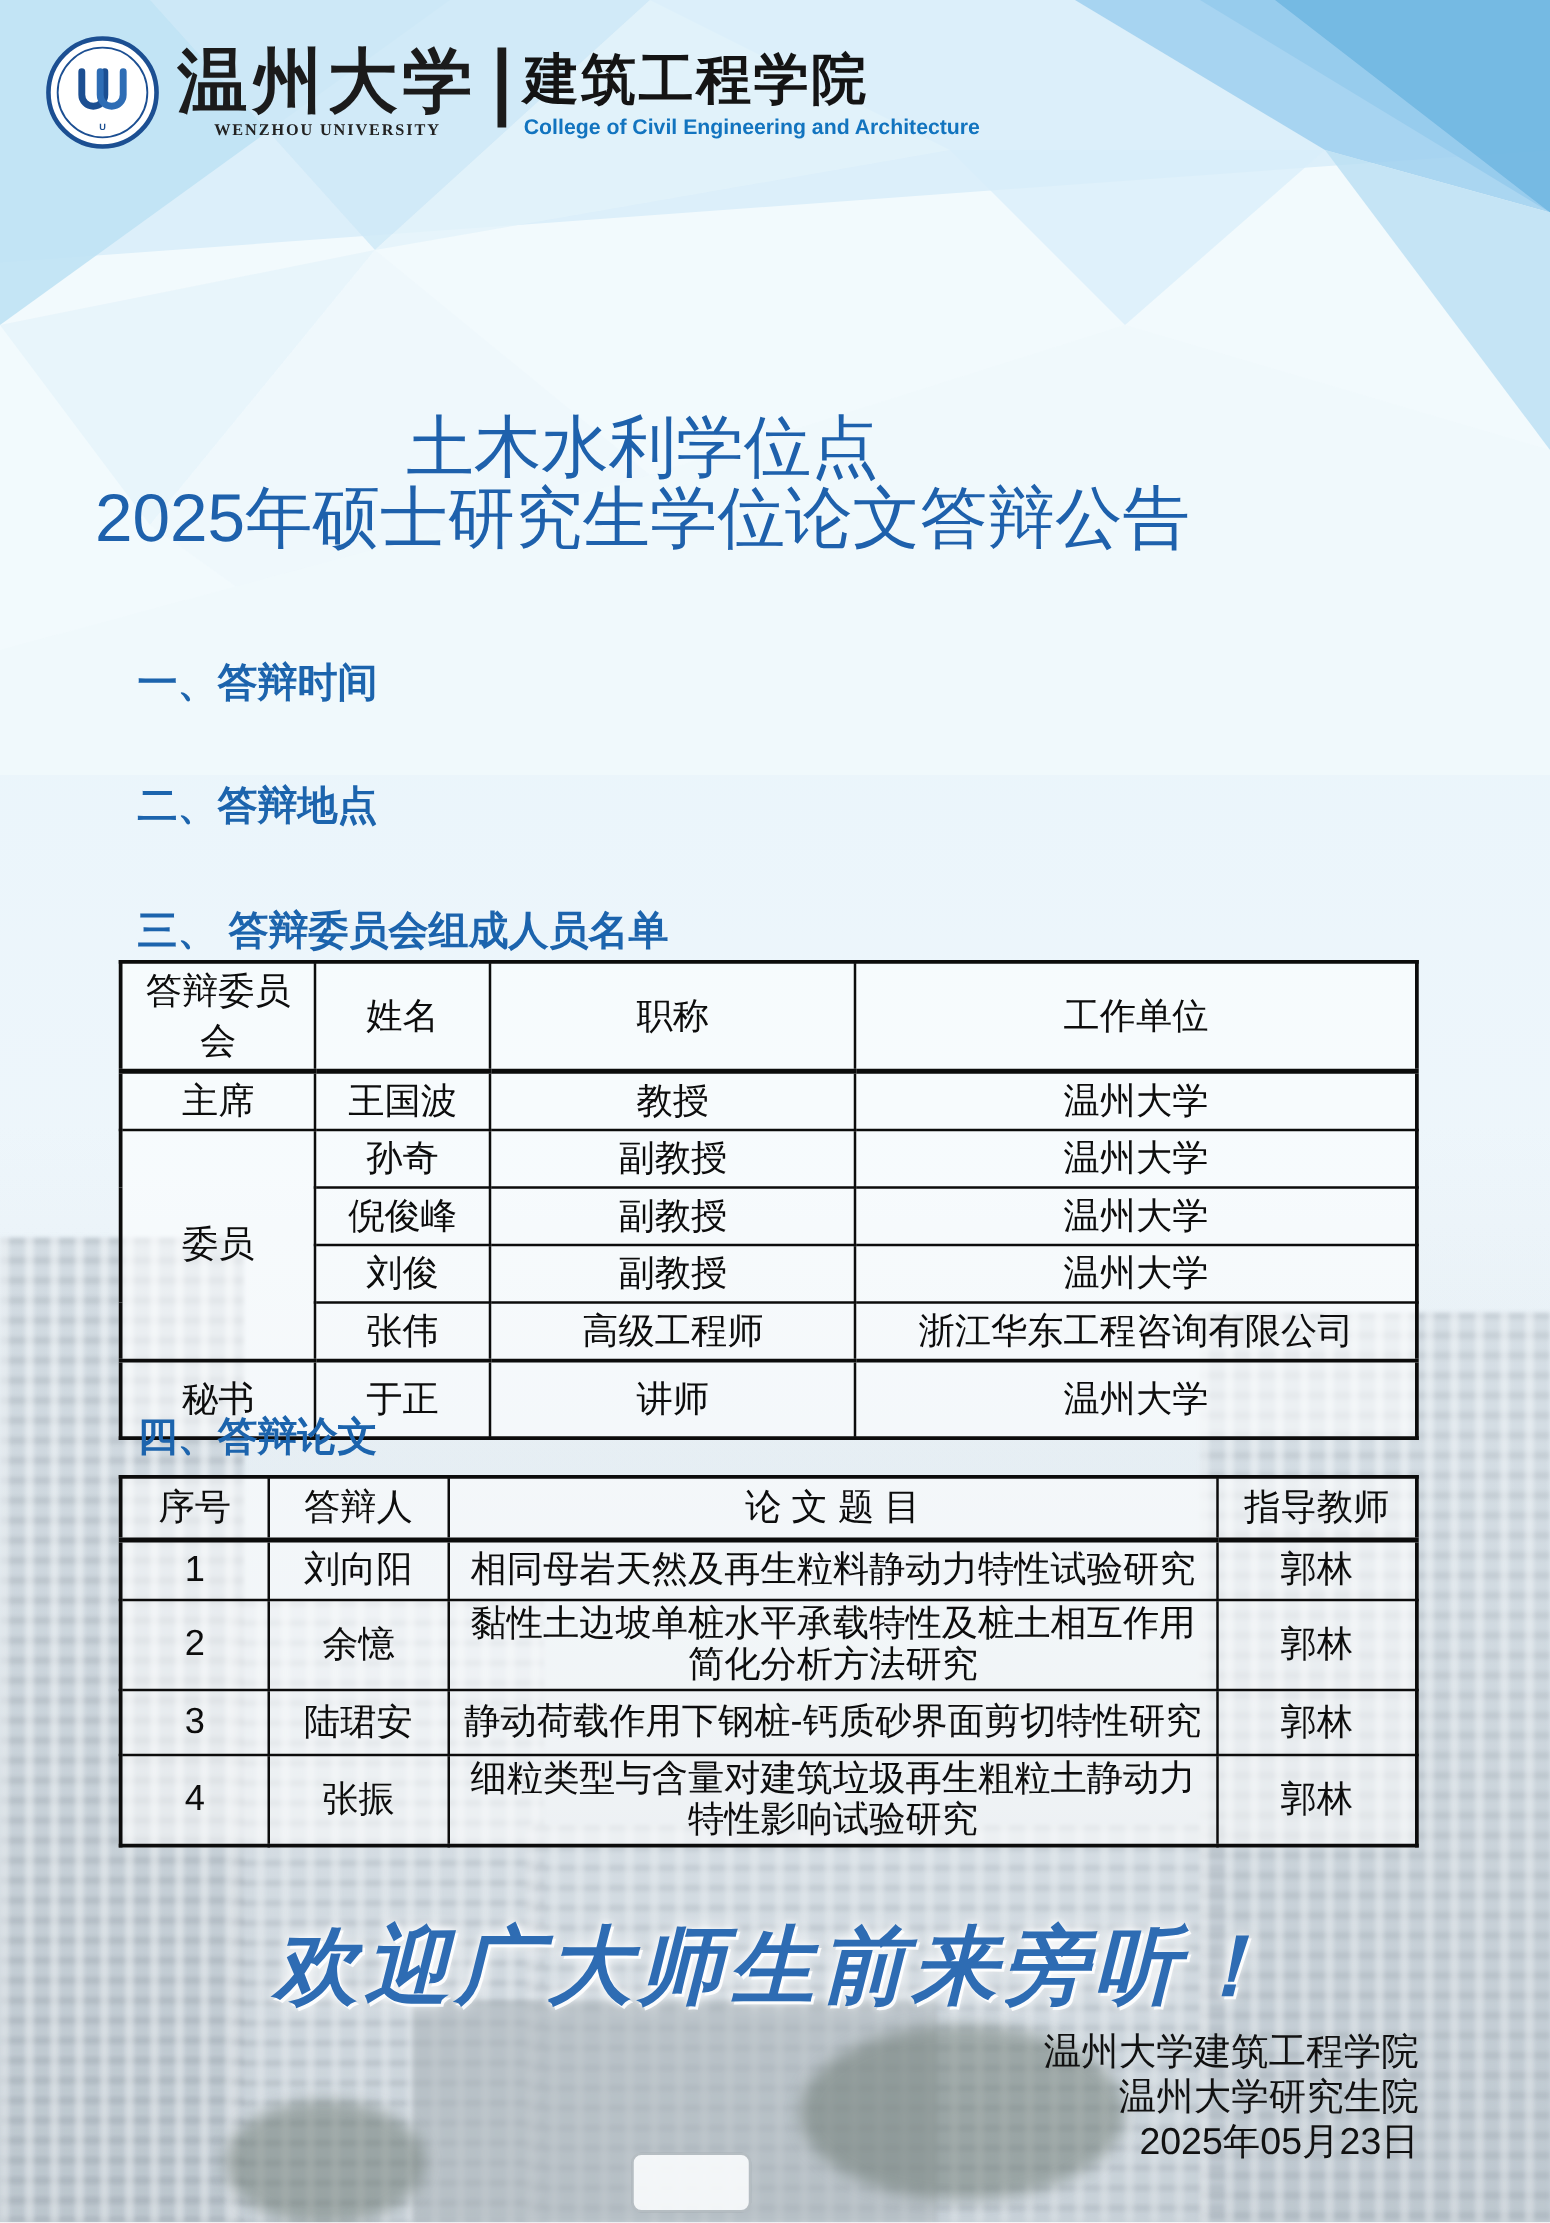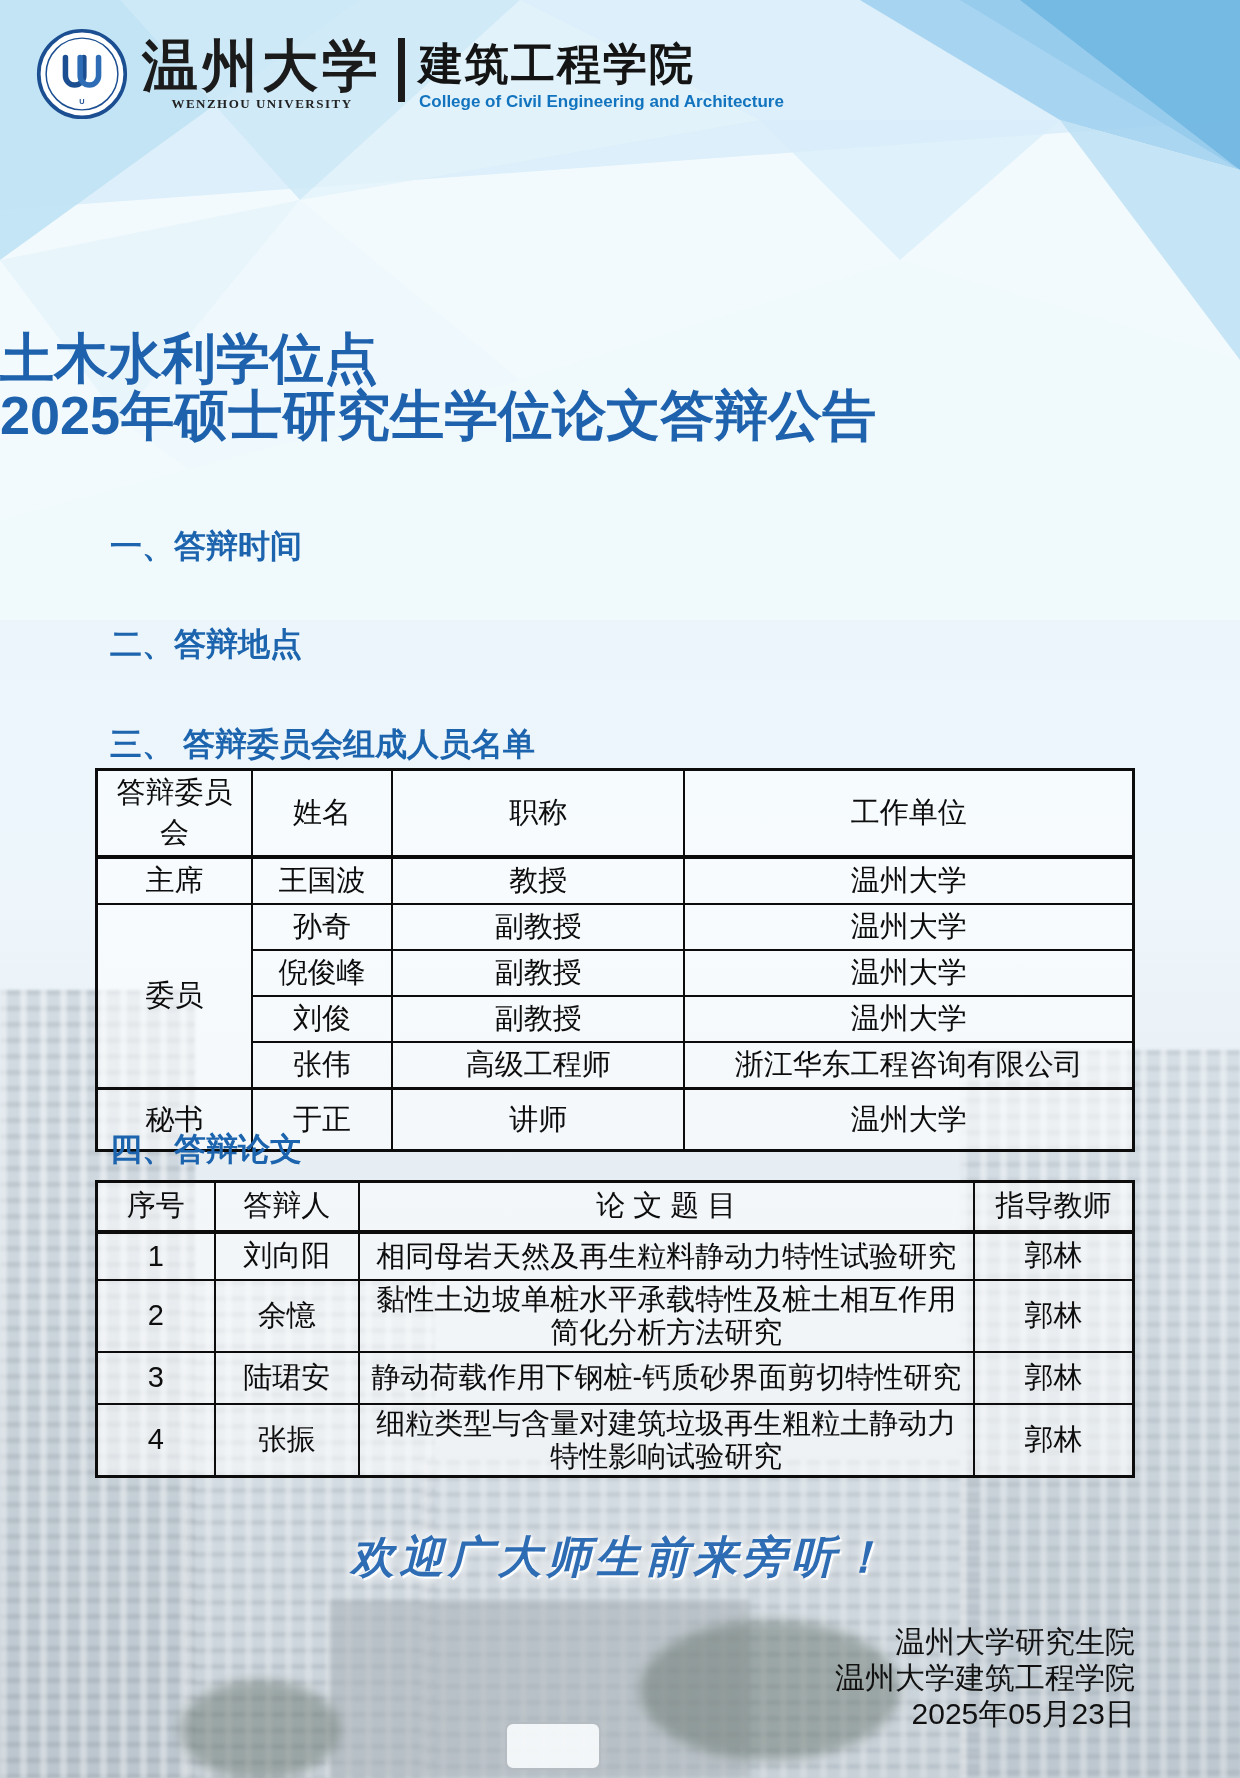--- a/index.html
+++ b/index.html
@@ -33,21 +33,21 @@
   .brand{position:absolute;left:36px;top:28px;display:flex;align-items:center;}
   .seal{width:92px;height:92px;flex:0 0 auto;}
   .brand-uni{margin-left:14px;text-align:center;}
   .brand-uni-cn{font-family:"DejaVu Serif","Liberation Serif",serif;font-weight:bold;font-size:56px;line-height:58px;color:#1b1b1b;letter-spacing:4px;}
   .brand-uni-en{font-family:"Liberation Serif","DejaVu Serif",serif;font-weight:bold;font-size:13px;letter-spacing:1.5px;color:#222;margin-top:2px;}
   .brand-bar{width:7px;height:64px;background:#1b1b1b;margin:0 14px 8px 16px;align-self:center;}
   .brand-college{text-align:left;}
   .brand-college-cn{font-family:"DejaVu Serif","Liberation Serif",serif;font-weight:bold;font-size:44px;line-height:54px;color:#141414;letter-spacing:2px;}
   .brand-college-en{font-size:17px;font-weight:bold;color:#1274bf;margin-top:1px;}
   
-  .title-block{position:absolute;top:330px;left:0;width:1028px;text-align:left;color:#1e61ac;font-weight:bold;}
+  .title-block{position:absolute;top:330px;left:0;width:1028px;text-align:center;color:#1e61ac;font-weight:normal;}
   .title-line{font-size:54px;line-height:57px;}
   
   .sec-h{position:absolute;left:110px;font-size:32px;font-weight:bold;color:#1c64ad;white-space:pre;}
   .sec-v{position:absolute;left:101px;font-size:34px;color:#101010;white-space:pre;}
   .h-time{top:525px;} .v-time{top:572px;}
   .h-venue{top:623px;} .v-venue{top:672px;}
   .h-committee{top:723px;}
   .h-theses{top:1128px;}
   
   table{border-collapse:collapse;table-layout:fixed;}
@@ -58,21 +58,21 @@
   .tbl thead th{border-bottom:4px solid #0c0c0c;}
   .tbl-committee{top:768px;}
   .tbl-theses{top:1180px;}
   .sec-row td{border-top:3px solid #0c0c0c;}
   .r46{height:46px;} .r38{height:38px;} .r42{height:42px;} .r44{height:44px;} .r62{height:62px;}
   .r50{height:50px;} .r48{height:48px;} .r70{height:70px;} .r52{height:52px;} .r66{height:66px;}
   .thesis-title{line-height:33px;margin-left:20px;}
   
   .welcome{position:absolute;top:1528px;left:0;width:1240px;text-align:center;
     font-family:"DejaVu Serif","Liberation Serif",serif;font-style:italic;font-weight:bold;
-    font-size:44px;color:#2e6cb3;letter-spacing:5px;
+    font-size:68px;color:#2e6cb3;letter-spacing:5px;
     text-shadow:0 0 6px #ffffff,0 0 14px #ffffff,2px 2px 0 rgba(255,255,255,.9);}
   
   .footer{position:absolute;top:1624px;right:105px;text-align:right;color:#111;font-size:30px;line-height:36px;}
 </style>
 </head>
 <body>
 
 <div class="page">
 
   <svg class="bg-top" viewBox="0 0 1240 620" preserveAspectRatio="none" aria-hidden="true">
@@ -226,19 +226,19 @@
           <td>张振</td>
           <td class="thesis-title">细粒类型与含量对建筑垃圾再生粗粒土静动力特性影响试验研究</td>
           <td>郭林</td>
         </tr>
       </tbody>
     </table>
 
     <div class="welcome">欢迎广大师生前来旁听！</div>
 
     <div class="footer">
+      <div>温州大学建筑工程学院</div>
       <div>温州大学研究生院</div>
-      <div>温州大学建筑工程学院</div>
       <div>2025年05月23日</div>
     </div>
 
   </div>
 </div>
 
 </body></html>

